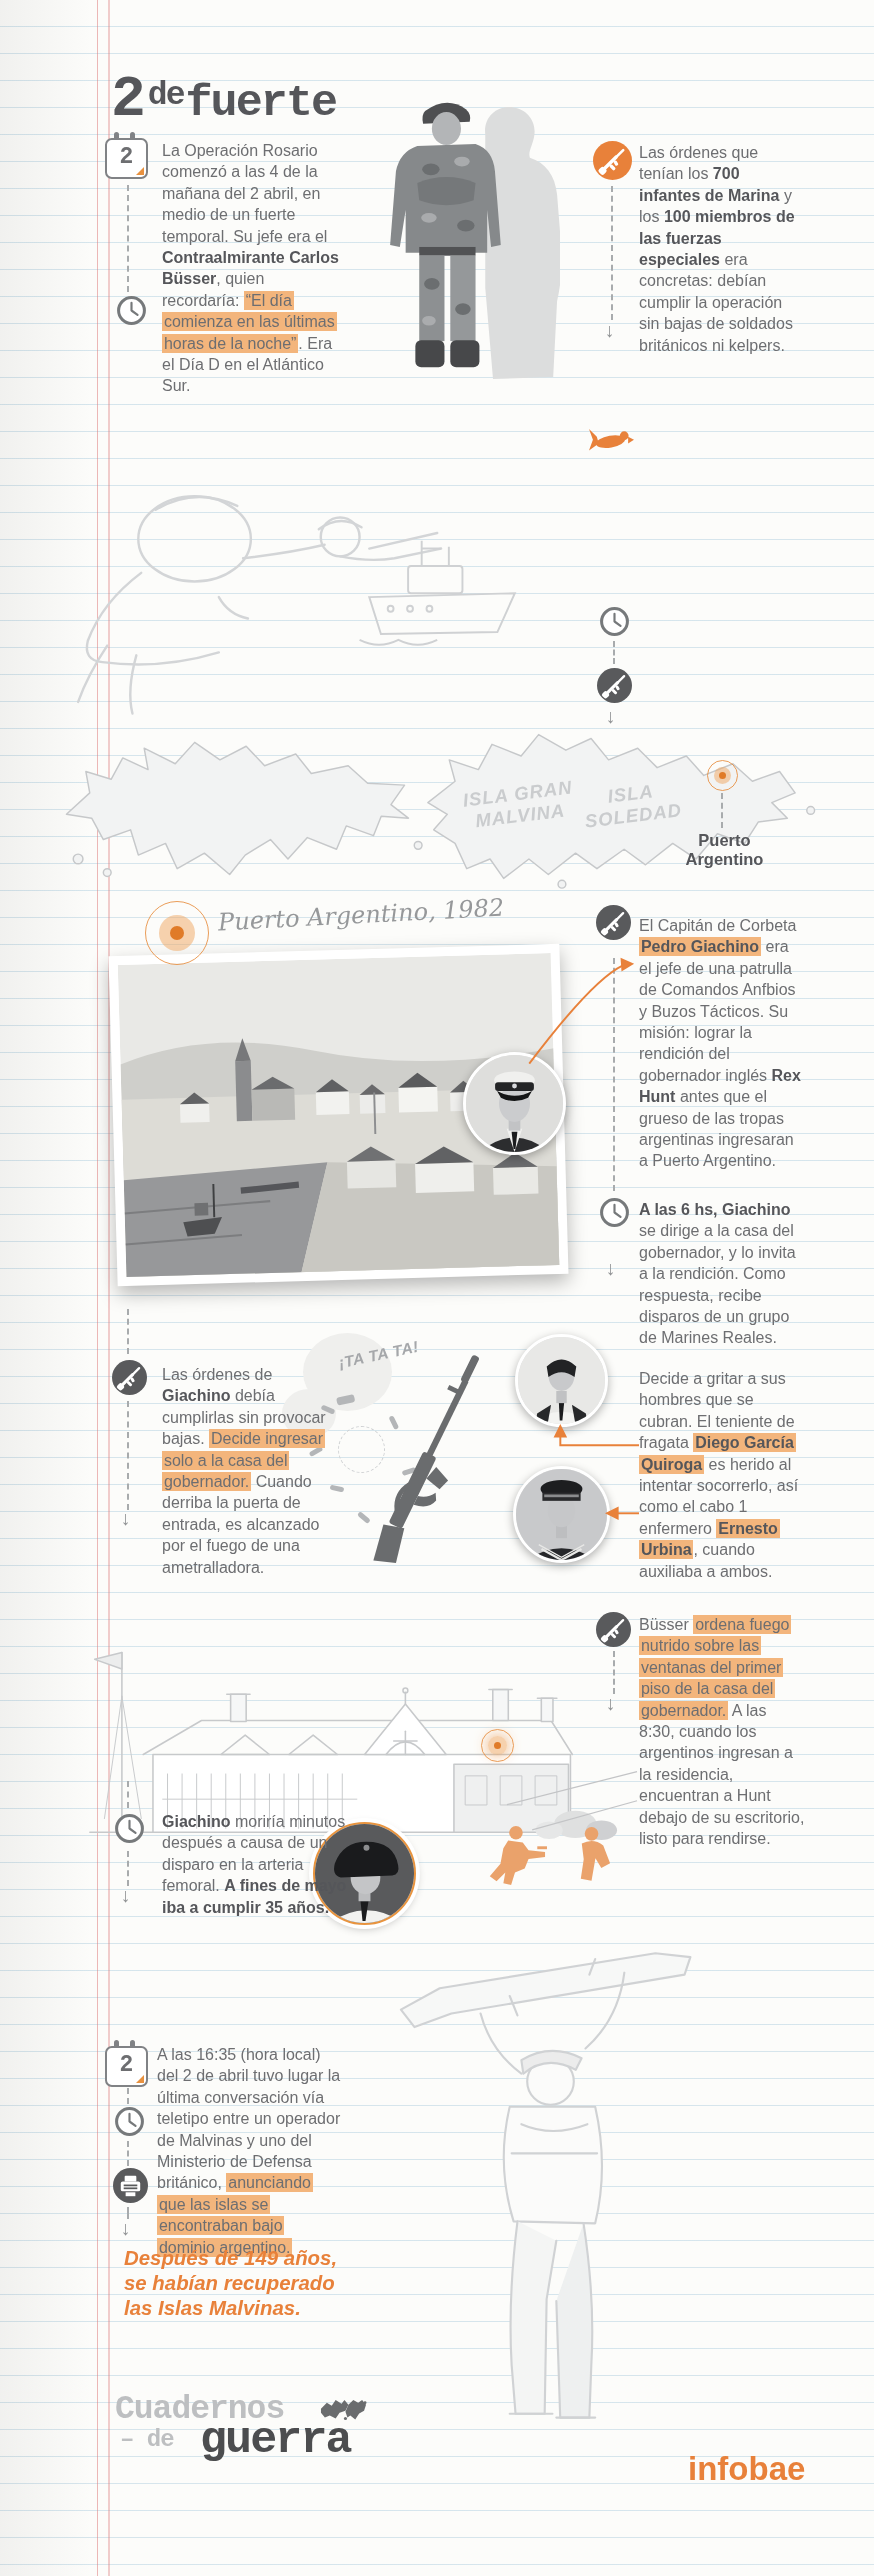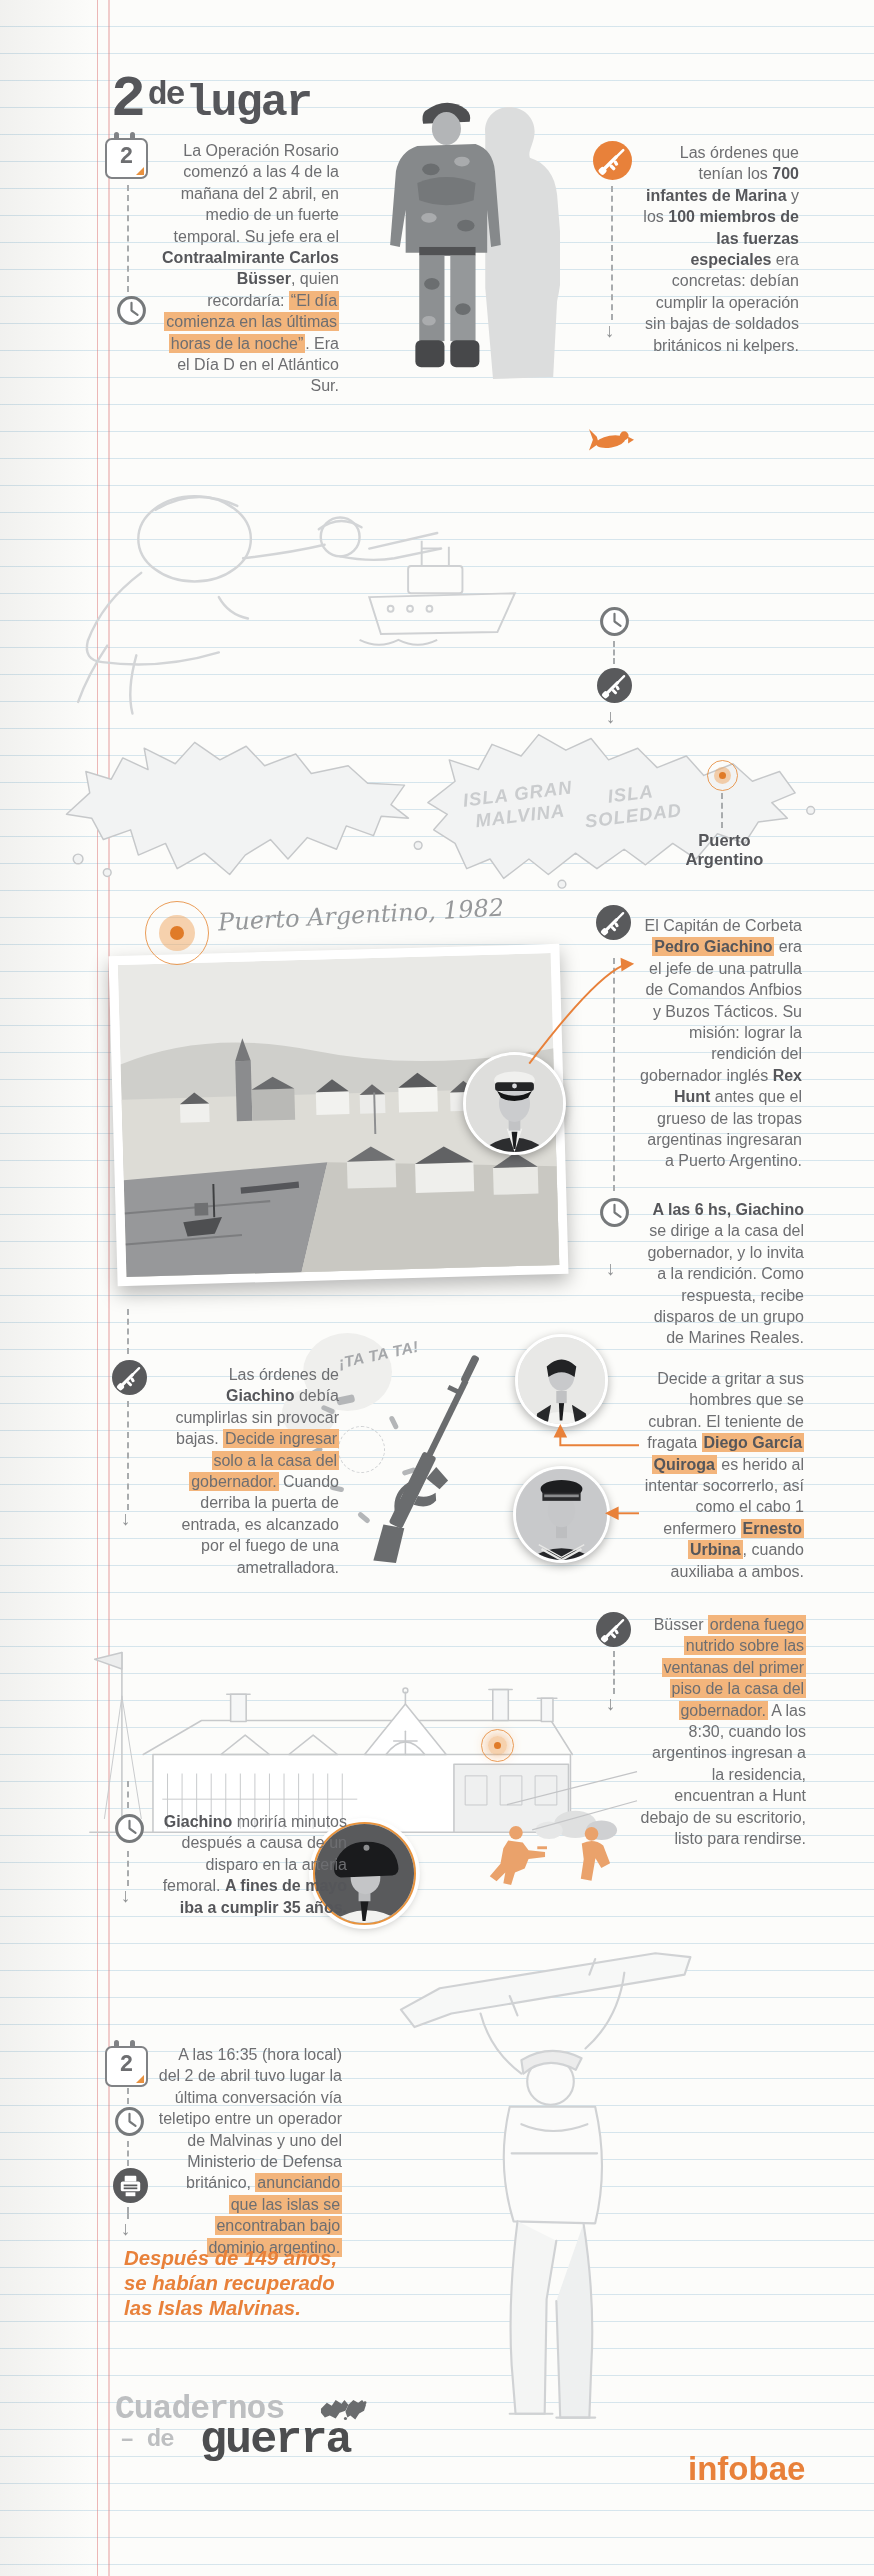--- a/index.html
+++ b/index.html
@@ -13,21 +13,21 @@
   .vline1{position:absolute;top:0;bottom:0;left:97px;width:1px;background:rgba(222,126,126,.55);}
   .vline2{position:absolute;top:0;bottom:0;left:108px;width:1.9px;background:rgba(222,126,126,.38);}
 
   
   .title{position:absolute;left:111px;top:74px;display:flex;align-items:flex-end;
     font-family:"Liberation Mono",monospace;font-weight:bold;color:#55565a;letter-spacing:-1.9px;z-index:10;}
   .t-num{font-size:58px;line-height:51px;}
   .t-de{font-size:33px;line-height:29px;margin:0 1.9px 15.5px 3.9px;}
   .t-mes{font-size:45px;line-height:39px;margin-bottom:1.9px;}
 
-  .p{position:absolute;font-size:16px;line-height:21.4px;color:#6d6e71;z-index:10;text-align:right;}
+  .p{position:absolute;font-size:16px;line-height:21.4px;color:#6d6e71;z-index:10;}
   .p .b{font-weight:bold;color:#55565a;}
   .p .hl{background:#f3b57c;padding:1px 1.9px;-webkit-box-decoration-break:clone;box-decoration-break:clone;}
 
   .island-label{position:absolute;font-size:18.5px;font-weight:bold;font-style:italic;color:#caccce;
     letter-spacing:1px;white-space:pre-line;text-align:center;line-height:22.3px;z-index:10;}
   .port-label{position:absolute;font-size:16.5px;font-weight:bold;color:#55565a;white-space:pre-line;
     text-align:center;line-height:18.5px;z-index:10;}
   .caption{position:absolute;font-family:"DejaVu Serif",serif;font-style:italic;font-size:24px;
     color:#96989a;z-index:10;}
   .sfx{position:absolute;font-size:15.5px;font-weight:bold;font-style:italic;color:#a5a7aa;
@@ -87,21 +87,21 @@
 
 <div class="canvas">
   <div class="ruled"></div>
   <div class="edge-shade"></div>
   <div class="vline1"></div>
   <div class="vline2"></div>
 
   <div class="title">
     <span class="t-num">2</span>
     <span class="t-de">de</span>
-    <span class="t-mes">lugar</span>
+    <span class="t-mes">fuerte</span>
   </div>
 
   <div class="calendar" style="left:105px;top:132px">
     <i class="cal-ring" style="left:8.7px"></i>
     <i class="cal-ring" style="left:25px"></i>
     <div class="cal-body">
       <span class="cal-num">2</span>
       <i class="cal-fold"></i>
     </div>
   </div>

